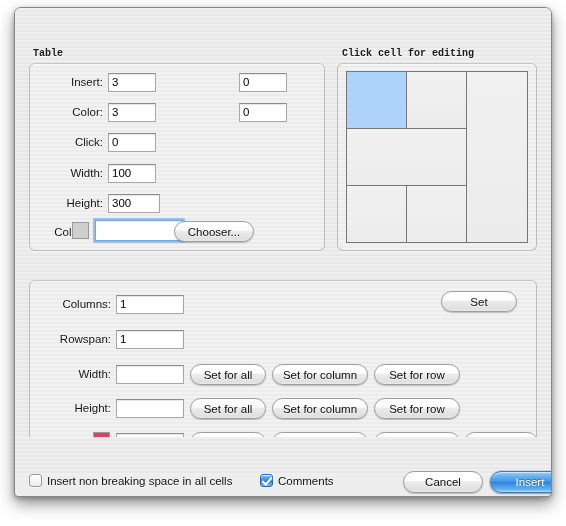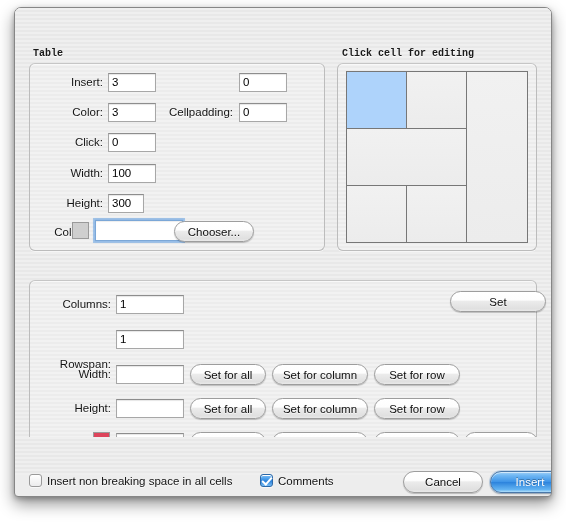--- a/index.html
+++ b/index.html
@@ -190,31 +190,30 @@
     <div class="groupbox" style="left:14px; top:55px; width:296px; height:188px;"></div>
 
     <span class="lbl" style="left:10px; top:68px; width:78px;">Insert:</span>
     <div class="tf" style="left:93px; top:65px; width:48px;">3</div>
 
     <div class="tf" style="left:224px; top:65px; width:48px;">0</div>
 
     <span class="lbl" style="left:10px; top:98px; width:78px;">Color:</span>
     <div class="tf" style="left:93px; top:95px; width:48px;">3</div>
 
-    <span class="lbl" style="left:118px; top:98px; width:100px;">Cellpadding:</span>
     <div class="tf" style="left:224px; top:95px; width:48px;">0</div>
 
     <span class="lbl" style="left:10px; top:128px; width:78px;">Click:</span>
     <div class="tf" style="left:93px; top:125px; width:48px;">0</div>
 
     <span class="lbl" style="left:10px; top:159px; width:78px;">Width:</span>
     <div class="tf" style="left:93px; top:156px; width:48px;">100</div>
 
     <span class="lbl" style="left:10px; top:189px; width:78px;">Height:</span>
-    <div class="tf" style="left:93px; top:186px; width:36px;">300</div>
+    <div class="tf" style="left:93px; top:186px; width:52px;">300</div>
 
     <span class="lbl" style="left:10px; top:218px; width:60px;">Color:</span>
     <div class="swatch" style="left:57px; top:214px; background:#cfcfcf;"></div>
     <div class="tf focused" style="left:80px; top:212px; width:88px; height:21px; line-height:19px;"></div>
     <div class="btn" style="left:159px; top:213px; width:80px;">Chooser...</div>
 
     <span class="grouplabel" style="left:327px; top:40px;">Click cell for editing</span>
     <div class="groupbox" style="left:322px; top:55px; width:200px; height:188px;"></div>
 
     <div class="cellgrid" style="left:331px; top:63px; width:182px; height:172px;">
@@ -225,26 +224,26 @@
       <div class="cell nr nb" style="left:120px; top:0; width:60px; height:170px;"></div>
 
       <div class="cell" style="left:0; top:57px; width:120px; height:57px;"></div>
 
       <div class="cell nb" style="left:0; top:114px; width:60px; height:56px;"></div>
       <div class="cell nb" style="left:60px; top:114px; width:60px; height:56px;"></div>
     </div>
 
     <div class="groupbox" style="left:14px; top:272px; width:508px; height:174px;"></div>
 
-    <div class="btn" style="left:426px; top:283px; width:96px;margin-left:9px;">Set</div>
+    <div class="btn" style="left:426px; top:283px; width:76px;">Set</div>
 
     <span class="lbl" style="left:10px; top:290px; width:86px;">Columns:</span>
     <div class="tf" style="left:101px; top:287px; width:68px;">1</div>
 
-    <span class="lbl" style="left:10px; top:325px; width:86px;margin-top:25px;">Rowspan:</span>
+    <span class="lbl" style="left:10px; top:325px; width:86px;">Rowspan:</span>
     <div class="tf" style="left:101px; top:322px; width:68px;">1</div>
 
     <span class="lbl" style="left:10px; top:360px; width:86px;">Width:</span>
     <div class="tf" style="left:101px; top:357px; width:68px;"></div>
     <div class="btn" style="left:175px; top:356px; width:76px;">Set for all</div>
     <div class="btn" style="left:257px; top:356px; width:96px;">Set for column</div>
     <div class="btn" style="left:359px; top:356px; width:86px;">Set for row</div>
 
     <span class="lbl" style="left:10px; top:394px; width:86px;">Height:</span>
     <div class="tf" style="left:101px; top:391px; width:68px;"></div>

